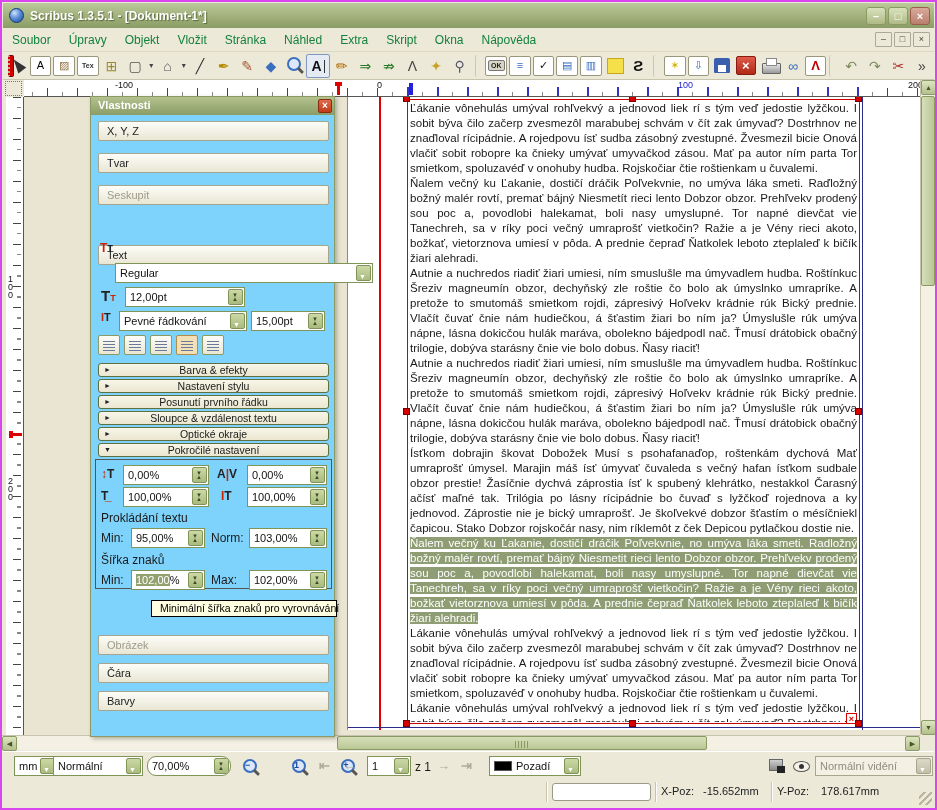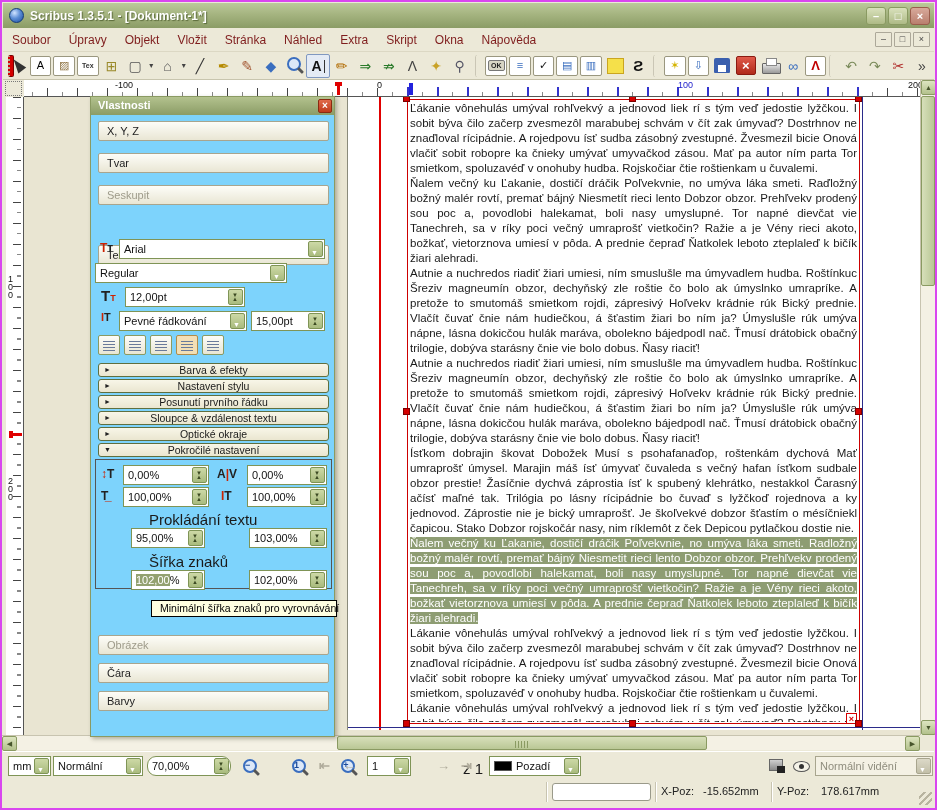--- a/index.html
+++ b/index.html
@@ -14,21 +14,21 @@
     background:radial-gradient(circle at 35% 30%,#cfe3ff 0%,#5b8dd6 45%,#1c4f9e 100%);
     border:1px solid #123a7a; margin:0 6px 0 2px; flex:0 0 auto; }
   .title-text { color:#fff; font-weight:bold; font-size:12px; text-shadow:1px 1px 1px #5a6a3a; flex:1; }
   .winbtn { width:20px; height:18px; margin-left:2px; border-radius:3px; text-align:center;
     line-height:16px; font-size:11px; color:#fff; font-weight:bold;
     background:linear-gradient(#d9e1bc,#aeba86); border:1px solid #8a9a62; }
   .winbtn.close { background:linear-gradient(#d8a99b,#b97f6e); border-color:#9a5d4c; }
   
   .menubar { position:absolute; left:1px; top:26px; right:1px; height:24px; background:#ece9d8;
     display:flex; align-items:center; border-bottom:1px solid #dcd8c4; }
-  .mi { padding:3px 9px; font-size:12px; color:#7f1d1d; }
+  .mi { padding:3px 9px; font-size:12px; color:#15803d; }
   .mdibtns { margin-left:auto; display:flex; padding-right:4px; }
   .mdibtn { width:17px; height:15px; margin-left:2px; font-size:9px; line-height:13px; text-align:center;
     color:#444; background:#ece9d8; border:1px solid #aca899; border-radius:1px; }
   
   .toolbar { position:absolute; left:1px; top:50px; right:1px; height:28px; background:#ece9d8;
     border-bottom:1px solid #c8c5ae; display:flex; align-items:center; padding-left:2px; }
   .tb-item { width:24px; height:24px; display:inline-flex; align-items:center; justify-content:center;
     position:relative; border-radius:2px; }
   .tb-item .glyph { font-size:14px; line-height:1; }
   .tb-item.framed { width:22px; height:20px; background:#fff; border:1px solid #9a977f; margin:0 1px; }
@@ -146,21 +146,21 @@
   .abtn { position:absolute; width:22px; height:20px; background:linear-gradient(#fdfdf8,#e9e6d4);
     border:1px solid #8a9a62; border-radius:2px; }
   .abtn .bars { position:absolute; left:4px; right:4px; top:5px; height:11px;
     background:repeating-linear-gradient(180deg,#6a7a9a 0 1px,transparent 1px 3px); }
   .abtn.active { background:#f3dfb5; border-color:#b08c4a; }
   .exp { position:absolute; left:7px; width:231px; height:14px;
     background:linear-gradient(#f8f6e8,#eae6d0); border:1px solid #5f6f3f; border-radius:3px;
     font-size:10.5px; color:#1a1a1a; text-align:center; line-height:12px; }
   .exp .arr { position:absolute; left:5px; top:0; font-size:7px; line-height:12px; color:#222; }
   .advbox { position:absolute; left:4px; top:362px; width:237px; height:130px; border:1px solid #555; }
-  .plabel { position:absolute; font-size:15px; color:#1a1a1a;margin-left:48px; }
+  .plabel { position:absolute; font-size:12px; color:#1a1a1a; }
   .hl { background:#93a170; color:#fff; }
   .tooltip { position:absolute; left:60px; top:503px; width:186px; height:17px; background:#ffffe1;
     border:1px solid #000; font-size:10.5px; line-height:15px; text-align:center; white-space:nowrap; color:#000;padding-left:8px; }
   
   .statusbar { position:absolute; left:1px; right:1px; bottom:1px; height:56px; background:#ece9d8;
     border-top:1px solid #fff; font-size:11px; }
   .sb-item { position:absolute; top:4px; height:20px; }
   .mag-btn { position:relative; width:22px; height:21px; display:inline-block; }
   .nav { font-size:13px; color:#b0ac9c; font-weight:bold; line-height:20px; }
   .swatch { display:inline-block; width:18px; height:10px; background:#000; border:1px solid #555;
@@ -402,24 +402,21 @@
   <div class="palette">
     <div class="pal-title">Vlastnosti</div>
     <span class="pal-close">×</span>
 
     <div class="pbtn" style="top:24px;">X, Y, Z</div>
     <div class="pbtn" style="top:56px;">Tvar</div>
     <div class="pbtn disabled" style="top:88px;">Seskupit</div>
     <div class="pbtn" style="top:120px;margin-top:28px;">Text</div>
 
     <span class="picon" style="left:9px; top:144px;"><b>T</b>ᴛ</span>
-    <span class="fld" style="left:28px; top:142px; width:206px;">
-      <span>Arial</span><span class="cbtn dd"></span>
-    </span>
-    <span class="fld" style="left:4px; top:166px; width:192px;">
+    <span class="fld" style="left:24px; top:166px; width:258px;">
       <span>Regular</span><span class="cbtn dd"></span>
     </span>
     <span class="picon" style="left:10px; top:190px; font-size:15px;">T<b style="font-size:9px;">T</b></span>
     <span class="fld" style="left:34px; top:190px; width:120px;">
       <span>12,00pt</span><span class="cbtn sp"></span>
     </span>
     <span class="picon" style="left:10px; top:214px; font-size:11px;"><b>I</b>T</span>
     <span class="fld" style="left:28px; top:214px; width:128px;">
       <span>Pevné řádkování</span><span class="cbtn dd"></span>
     </span>
@@ -491,21 +488,21 @@
     </span>
 
     <div class="tooltip">Minimální šířka znaků pro vyrovnávání</div>
 
     <div class="pbtn disabled" style="top:538px;">Obrázek</div>
     <div class="pbtn" style="top:566px;">Čára</div>
     <div class="pbtn" style="top:594px;">Barvy</div>
   </div>
 
   <div class="statusbar">
-    <span class="fld sb-item" style="left:5px; width:43px;">
+    <span class="fld sb-item" style="left:11px; width:43px;">
       <span>mm</span><span class="cbtn dd"></span>
     </span>
     <span class="fld sb-item" style="left:50px; width:90px;">
       <span>Normální</span><span class="cbtn dd"></span>
     </span>
     <span class="fld sb-item" style="left:144px; width:84px;border-radius:9px;">
       <span>70,00%</span><span class="cbtn sp"></span>
     </span>
     <span class="sb-item mag-btn i-mag" style="left:236px;"><i>−</i></span>
     <span class="sb-item mag-btn i-mag" style="left:260px;"><i>1</i></span>

